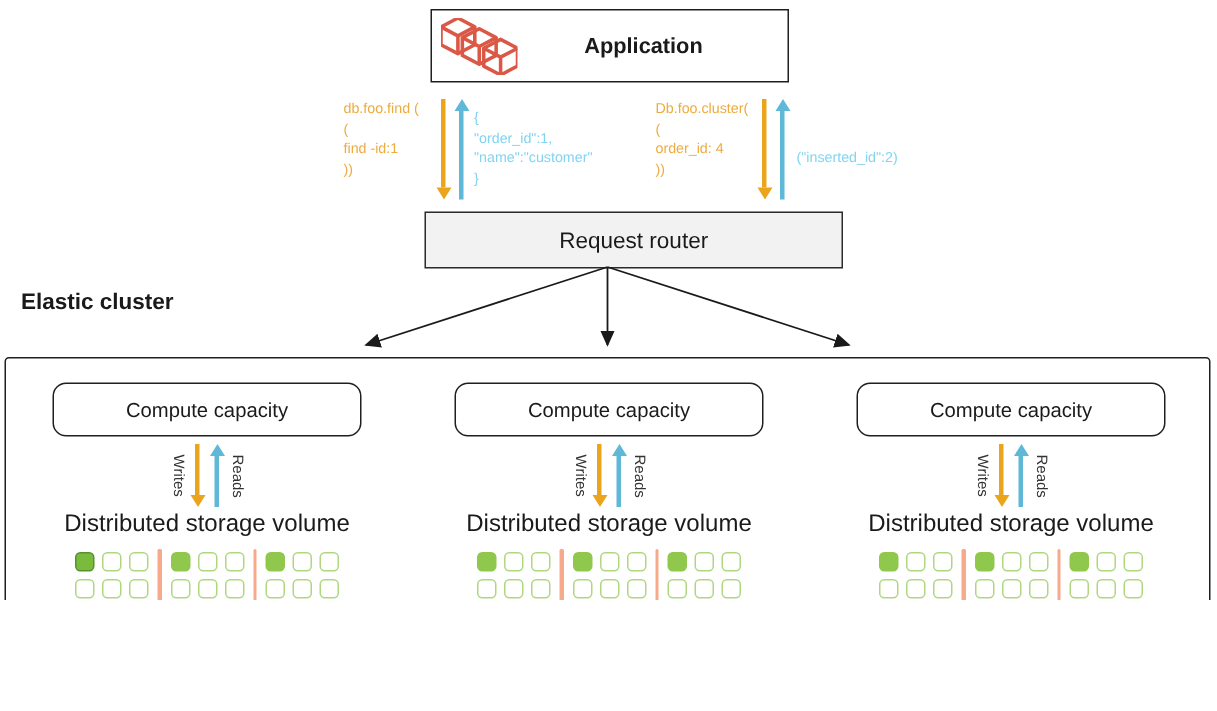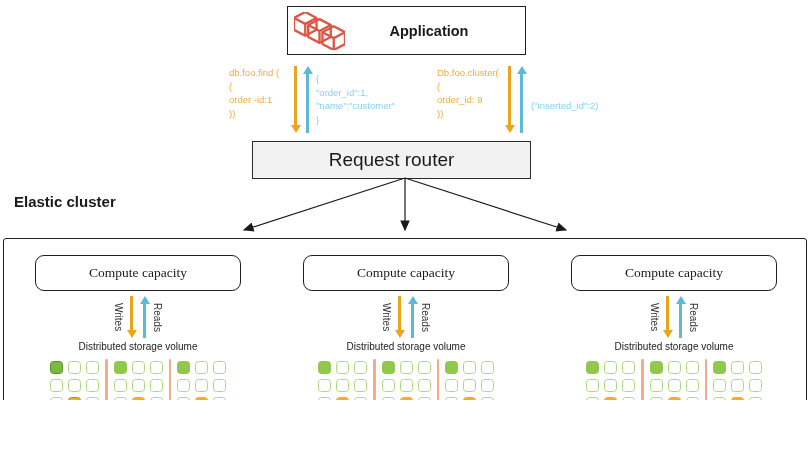--- a/index.html
+++ b/index.html
@@ -24,36 +24,36 @@
   .v-arrow{display:flex;flex-direction:column;align-items:center;width:11px;}
   .v-arrow .shaft{width:3px;flex:1;background:currentColor;}
   .v-arrow .head-down{width:0;height:0;border-left:5px solid transparent;
     border-right:5px solid transparent;border-top:8px solid currentColor;}
   .v-arrow .head-up{width:0;height:0;border-left:5px solid transparent;
     border-right:5px solid transparent;border-bottom:8px solid currentColor;}
   .gold-arrow{color:var(--gold);}
   .blue-arrow{color:var(--blue);}
 
   
-  #router-box{left:252px;top:141px;width:277px;height:36px;background:var(--router-bg);
+  #router-box{left:283px;top:141px;width:277px;height:36px;background:var(--router-bg);
     border:1.5px solid #2b2b2b;display:flex;align-items:center;justify-content:center;
-    font-size:19px;}
+    font-size:15px;}
 
   
   #cluster-title{left:14px;top:193px;font-size:15px;font-weight:bold;}
   #cluster-box{left:3px;top:238px;width:802px;height:233px;border:1.6px solid #1f1f1f;
     border-radius:3px;background:#fff;}
 
   .column{position:absolute;top:16px;width:240px;display:flex;flex-direction:column;align-items:center;}
   .compute-box{width:204px;height:34px;border:1.4px solid #1f1f1f;border-radius:9px;
-    background:#fff;display:flex;align-items:center;justify-content:center;font-size:13.5px;font-family:Liberation Serif, serif;}
+    background:#fff;display:flex;align-items:center;justify-content:center;font-size:13.5px;}
   .rw-arrows{margin-top:4px;height:44px;display:flex;align-items:center;gap:2px;}
   .rw-arrows .v-arrow{height:42px;}
   .v-label{writing-mode:vertical-rl;text-orientation:mixed;font-size:10px;color:#333;line-height:11px;}
-  .storage-label{font-size:10px;margin-top:2px;}
+  .storage-label{font-size:16px;margin-top:2px;}
 
   .storage-grid{margin-top:7px;display:flex;align-items:center;}
   .ggroup{display:grid;grid-template-columns:repeat(3,13px);grid-auto-rows:13px;gap:5px;}
   .cell{width:13px;height:13px;border-radius:3.5px;border:1.5px solid var(--green-border);
     background:#fff;box-sizing:border-box;}
   .cell.g{background:var(--green-fill);border-color:var(--green-fill);}
   .cell.gd{background:var(--green-dark-fill);border-color:var(--green-dark-border);}
   .cell.y{background:var(--yellow-fill);border-color:var(--yellow-fill);}
   .cell.yd{background:var(--yellow-fill);border-color:var(--yellow-dark-border);}
   .sep{width:2.5px;height:52px;background:var(--separator);margin:0 6px;border-radius:1px;}
@@ -75,32 +75,32 @@
           <path d="M0 5 L9.5 10 L19 5 M9.5 10 L9.5 20"></path>
         </g>
       </defs>
       <use href="#cube" x="0" y="0"></use>
       <use href="#cube" x="12" y="6"></use>
       <use href="#cube" x="24" y="12"></use>
     </svg>
     <div class="app-label">Application</div>
   </div>
 
-  <div class="abs code gold" style="left:229px;top:66px;"><div>db.foo.find (</div><div>(</div><div>order -id:1</div><div>))</div></div>
+  <div class="abs code gold" style="left:229px;top:66px;"><div>db.foo.find (</div><div>(</div><div>find -id:1</div><div>))</div></div>
   <div class="abs v-arrow gold-arrow" style="left:290px;top:66px;height:67px;">
     <div class="shaft"></div>
       <div class="head-down"></div>
   </div>
   <div class="abs v-arrow blue-arrow" style="left:302px;top:66px;height:67px;">
     <div class="head-up"></div>
       <div class="shaft"></div>
   </div>
   <div class="abs code blue" style="left:316px;top:72px;"><div>{</div><div>"order_id":1,</div><div>"name":"customer"</div><div>}</div></div>
 
-  <div class="abs code gold" style="left:437px;top:66px;"><div>Db.foo.cluster(</div><div>(</div><div>order_id: 9</div><div>))</div></div>
+  <div class="abs code gold" style="left:437px;top:66px;"><div>Db.foo.cluster(</div><div>(</div><div>order_id: 4</div><div>))</div></div>
   <div class="abs v-arrow gold-arrow" style="left:504px;top:66px;height:67px;">
     <div class="shaft"></div>
       <div class="head-down"></div>
   </div>
   <div class="abs v-arrow blue-arrow" style="left:516px;top:66px;height:67px;">
     <div class="head-up"></div>
       <div class="shaft"></div>
   </div>
   <div class="abs code blue" style="left:531px;top:99px;"><div>("inserted_id":2)</div></div>
 

